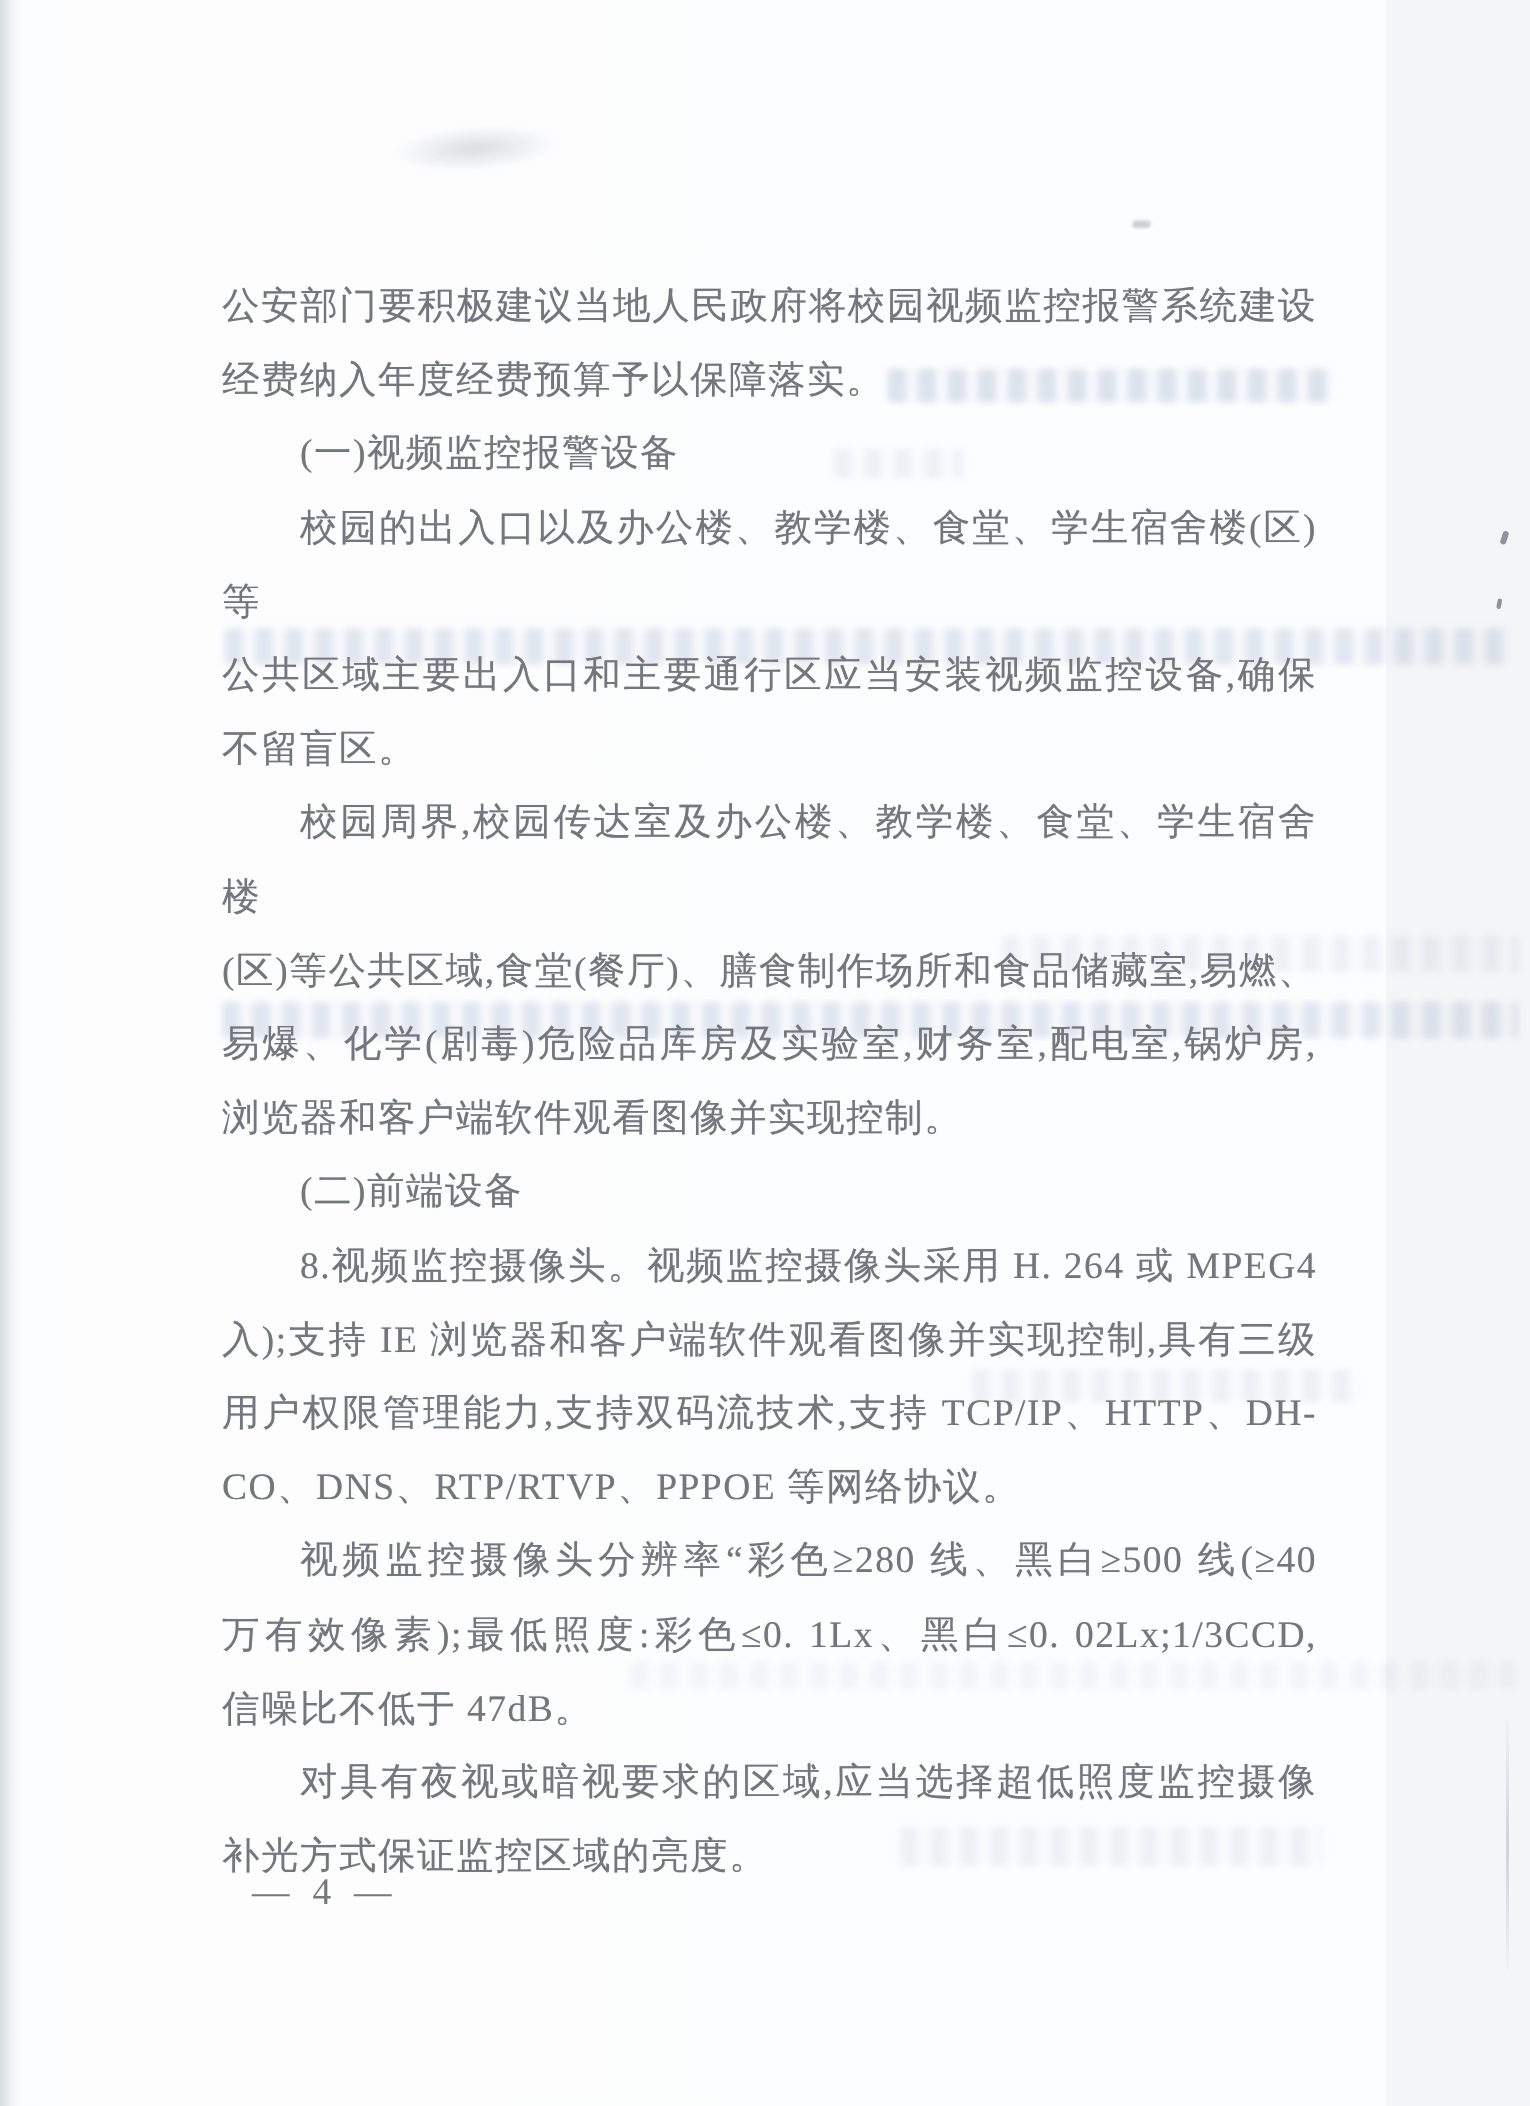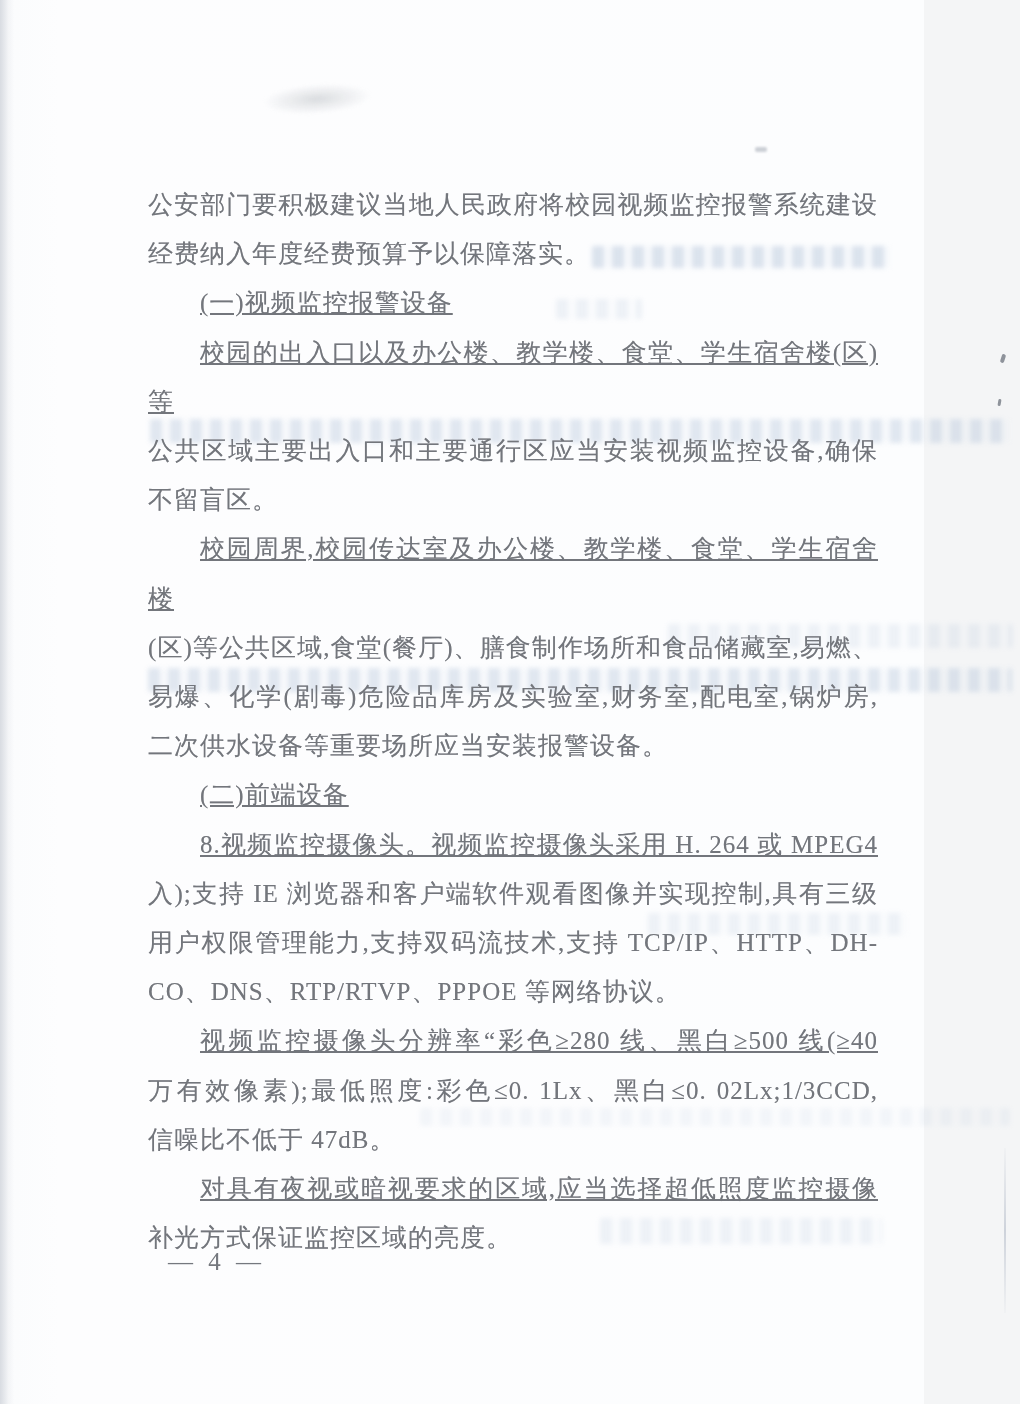--- a/index.html
+++ b/index.html
@@ -21,21 +21,21 @@
     left:148px; top:180px;
     width:730px;
     font-size:25px;
     letter-spacing:1px;
     line-height:49.2px;
     color:#73767c;
     text-shadow:0 0 0.5px rgba(115,118,124,0.45);
   }
   .line { white-space:nowrap; }
   .line.fill { white-space:normal; text-align:justify; text-align-last:justify; }
-  .line.indent { text-indent:52px;text-decoration:underline; }
+  .line.indent { text-indent:52px; }
   
   .page-number {
     position:absolute;
     left:168px; top:1248px;
     font-size:25px;
     letter-spacing:1px;
     word-spacing:7px;
     color:#75787e;
   }
   
@@ -96,21 +96,21 @@
   <div class="text-block">
       <div class="line fill">公安部门要积极建议当地人民政府将校园视频监控报警系统建设</div>
       <div class="line">经费纳入年度经费预算予以保障落实。</div>
       <div class="line indent">(一)视频监控报警设备</div>
       <div class="line indent fill">校园的出入口以及办公楼、教学楼、食堂、学生宿舍楼(区)等</div>
       <div class="line fill">公共区域主要出入口和主要通行区应当安装视频监控设备,确保</div>
       <div class="line">不留盲区。</div>
       <div class="line indent fill">校园周界,校园传达室及办公楼、教学楼、食堂、学生宿舍楼</div>
       <div class="line fill">(区)等公共区域,食堂(餐厅)、膳食制作场所和食品储藏室,易燃、</div>
       <div class="line fill">易爆、化学(剧毒)危险品库房及实验室,财务室,配电室,锅炉房,</div>
-      <div class="line">二次供水设备等重要场所应当安装报警设备。</div>
+      <div class="line">浏览器和客户端软件观看图像并实现控制。</div>
       <div class="line indent">(二)前端设备</div>
       <div class="line indent fill">8.视频监控摄像头。视频监控摄像头采用 H. 264 或 MPEG4</div>
       <div class="line fill">入);支持 IE 浏览器和客户端软件观看图像并实现控制,具有三级</div>
       <div class="line fill">用户权限管理能力,支持双码流技术,支持 TCP/IP、HTTP、DH-</div>
       <div class="line">CO、DNS、RTP/RTVP、PPPOE 等网络协议。</div>
       <div class="line indent fill">视频监控摄像头分辨率“彩色≥280 线、黑白≥500 线(≥40</div>
       <div class="line fill">万有效像素);最低照度:彩色≤0. 1Lx、黑白≤0. 02Lx;1/3CCD,</div>
       <div class="line">信噪比不低于 47dB。</div>
       <div class="line indent fill">对具有夜视或暗视要求的区域,应当选择超低照度监控摄像</div>
       <div class="line">补光方式保证监控区域的亮度。</div>

